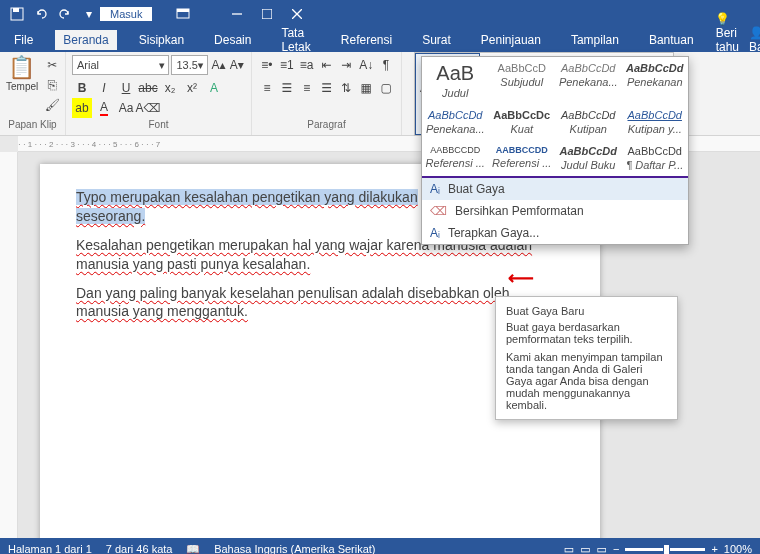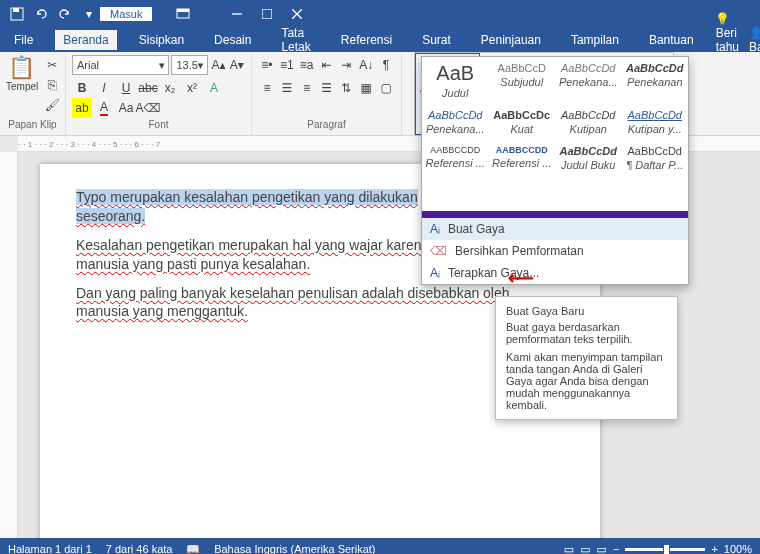--- a/index.html
+++ b/index.html
@@ -37,21 +37,21 @@
 .style-tile { border: 1px solid transparent; padding: 4px 2px; text-align: center; display: flex; flex-direction: column; justify-content: center; }
 .style-tile.sel { border-color: #2b579a; background: #eef4fb; }
 .style-prev { font-size: 11px; }
 .style-name { font-size: 9px; color: #555; margin-top: 2px; }
 
 .styles-dropdown { position: absolute; left: 421px; top: 56px; width: 268px; background: #fff; border: 1px solid #aaa; box-shadow: 0 4px 10px rgba(0,0,0,.3); z-index: 20; }
 .styles-dropdown .grid { display: grid; grid-template-columns: repeat(4, 1fr); }
 .sd-tile { padding: 4px 2px; text-align: center; border: 1px solid transparent; }
 .sd-prev { font-size: 11px; }
 .sd-name { font-size: 11px; color: #555; margin-top: 2px; white-space: nowrap; overflow: hidden; text-overflow: ellipsis; font-style: italic; }
-.sd-menu { border-top: 7px solid #4c1d95; margin-top: 35px; }
+.sd-menu { border-top: 2px solid #4c1d95; }
 .sd-item { display: flex; align-items: center; gap: 8px; padding: 4px 8px; font-size: 12px; }
 .sd-item.hover { background: #e3edf7; }
 .sd-arrow { position: absolute; left: 508px; top: 267px; z-index: 25; color: #d00; font-size: 18px; font-weight: bold; }
 
 .tooltip { position: absolute; left: 495px; top: 296px; width: 183px; background: #fff; border: 1px solid #bbb; box-shadow: 0 3px 8px rgba(0,0,0,.25); padding: 8px 10px; z-index: 30; font-size: 11px; color: #444; }
 .tooltip .tt-title { font-weight: normal; margin-bottom: 4px; }
 
 .ruler-h { height: 16px; background: #f9f9f9; border-bottom: 1px solid #ddd; position: relative; font-size: 8px; color: #888; }
 .ruler-corner { width: 18px; height: 16px; background: #e8e8e8; display: inline-block; }
 .ruler-marks { position: absolute; left: 18px; top: 0; right: 0; height: 16px; display:flex; align-items:center;}

